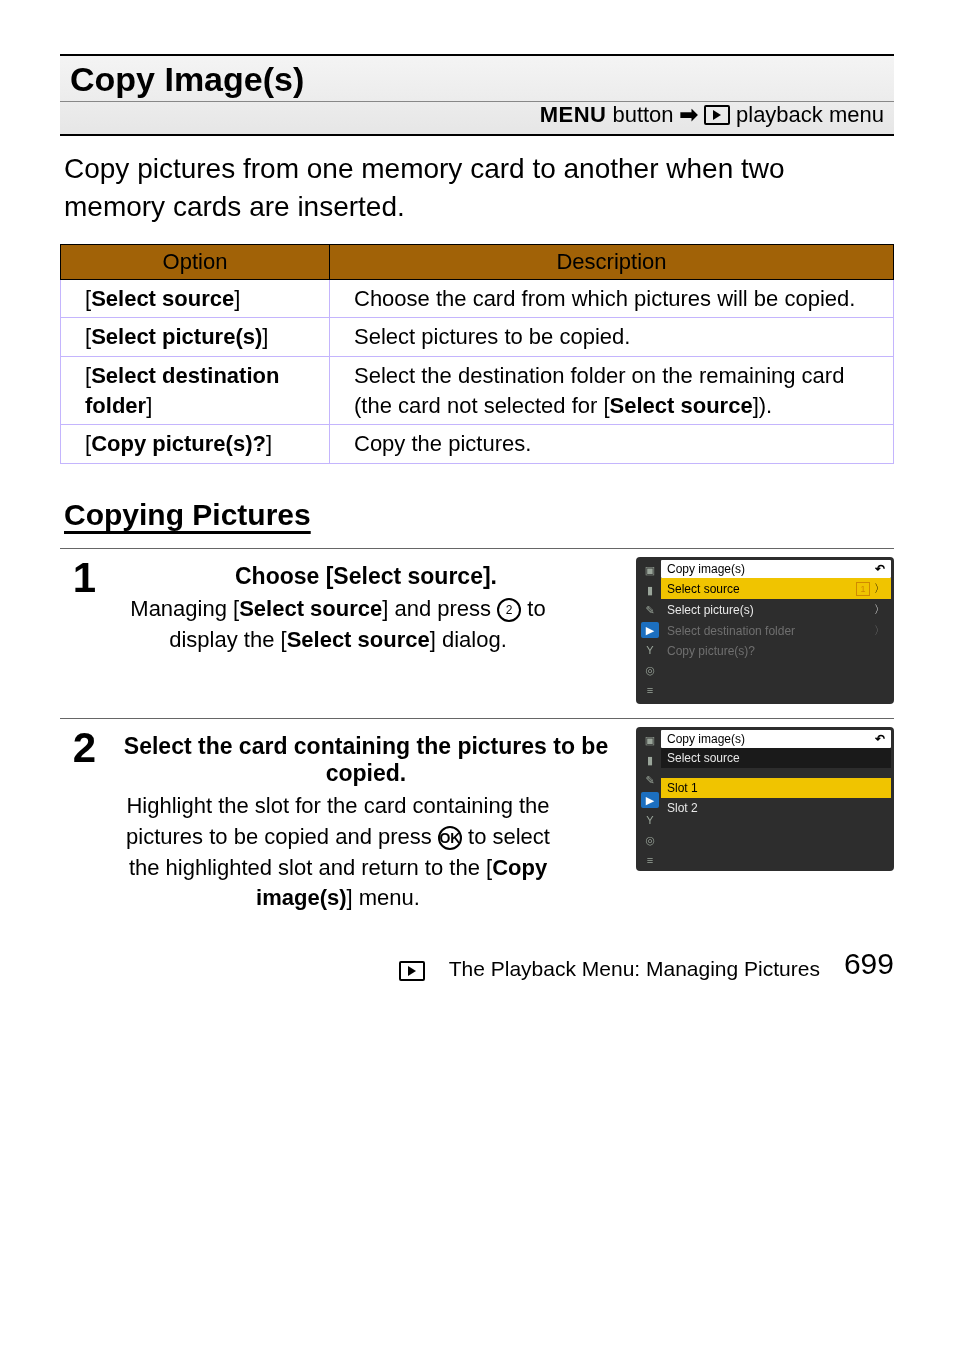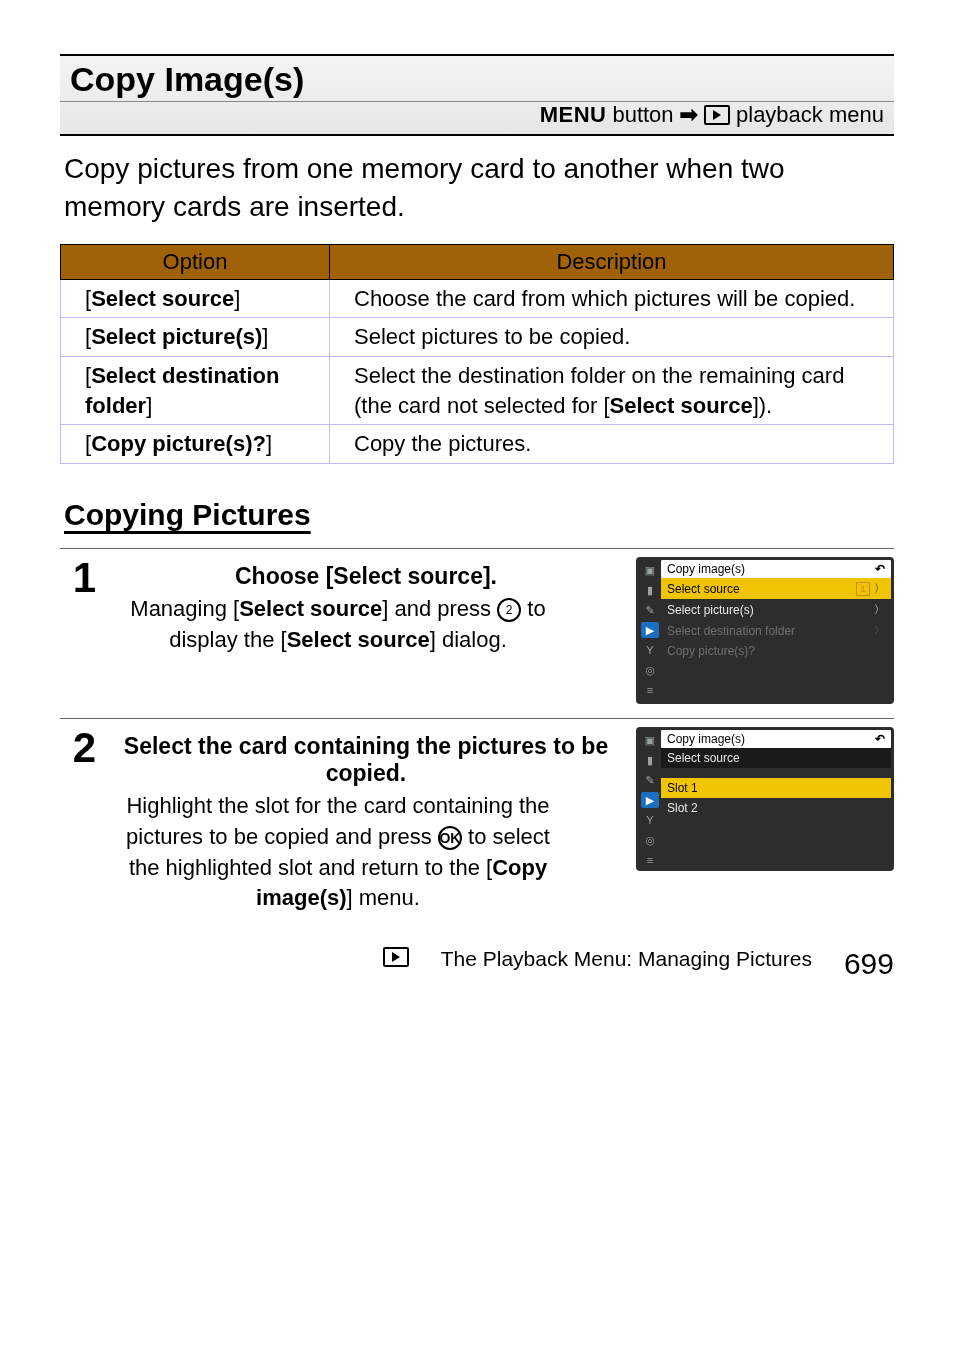--- a/index.html
+++ b/index.html
@@ -216,22 +216,22 @@
     line-height:1;
     vertical-align:middle;
   }
   .footer {
     position: absolute;
     bottom: 32px;
     left: 60px;
     right: 60px;
     display: flex;
     justify-content: flex-end;
-    align-items: flex-start;
-    gap: 32px;
+    align-items: flex-end;
+    gap: 24px;
     font-size: 21px;
   }
   .footer .pageno {
     font-size: 30px;
   }
 </style>
 </head>
 <body>
 
 <div class="page">

